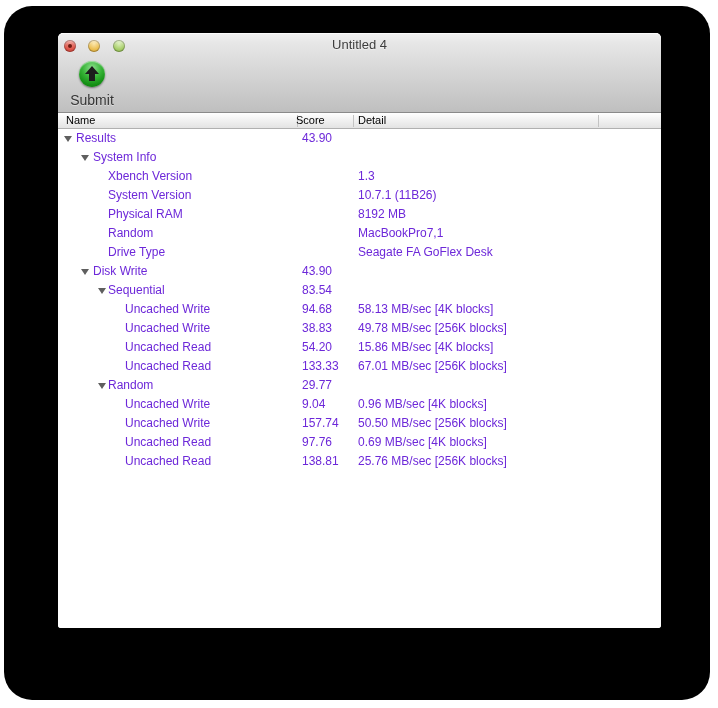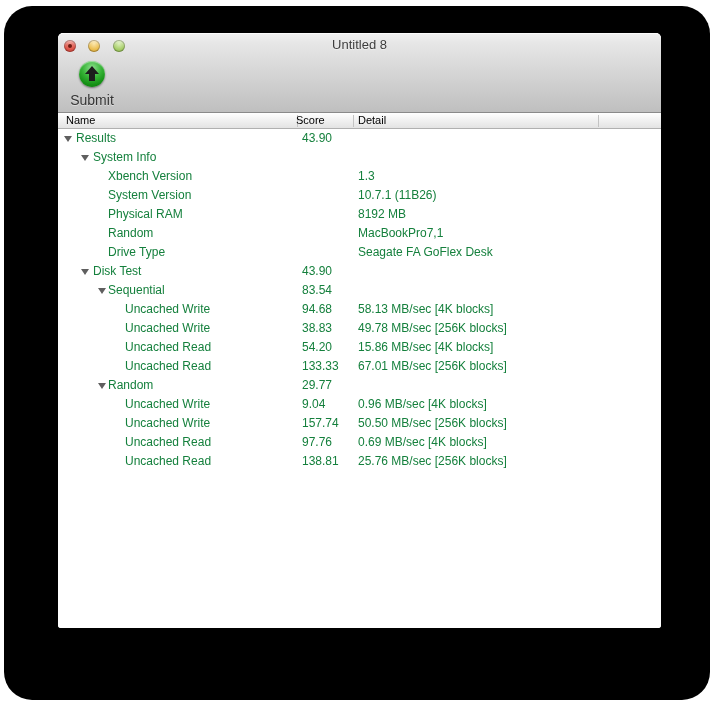--- a/index.html
+++ b/index.html
@@ -50,21 +50,21 @@
           border-bottom:1px solid #b0b0b0;font-size:11px;color:#000;}
   .hcell{position:absolute;top:0;height:17px;line-height:15px;white-space:nowrap;text-align:right;}
   .hcell.name{left:8px;}
   .hcell.score{left:238px;}
   .hcell.detail{left:300px;}
   .hdiv{position:absolute;top:2px;bottom:1px;width:1px;background:#c3c3c3;}
   .hdiv.d1{left:239px;} .hdiv.d2{left:295px;} .hdiv.d3{left:540px;}
 
   
   .content{position:absolute;left:0;top:96px;right:0;bottom:0;background:#fff;}
-  .row{position:relative;height:19px;font-size:12px;color:#15803d;}
+  .row{position:relative;height:19px;font-size:12px;color:#6d28d9;}
   .row span{position:absolute;top:0;height:19px;line-height:19px;white-space:nowrap;}
   .tri{width:0;height:0;top:7px !important;
        border-left:4.5px solid transparent;border-right:4.5px solid transparent;
        border-top:6px solid #5f5f5f;}
   .lvl0 .tri{left:6px;}  .lvl0 .cell-name{left:18px;}
   .lvl1 .tri{left:23px;} .lvl1 .cell-name{left:35px;}
   .lvl2 .tri{left:40px;} .lvl2 .cell-name{left:50px;}
   .lvl3 .cell-name{left:67px;}
   .cell-score{left:244px;}
   .cell-detail{left:300px;}
@@ -76,21 +76,21 @@
   <div class="shadow"></div>
 
   <div class="window">
 
     <div class="chrome">
       <div class="lights">
         <span class="light red"><span class="dot"></span></span>
         <span class="light yellow"></span>
         <span class="light green"></span>
       </div>
-      <div class="title">Untitled 8</div>
+      <div class="title">Untitled 4</div>
 
       <div class="submit">
         <span class="submit-icon">
           <svg width="26" height="26" viewBox="0 0 26 26">
             <path d="M13 5 L20 13 L16 13 L16 20 L10 20 L10 13 L6 13 Z" fill="#1c1c1c"></path>
           </svg>
         </span>
         <span class="submit-label">Submit</span>
       </div>
     </div>
@@ -142,21 +142,21 @@
     <span class="cell-detail">MacBookPro7,1</span>
   </div>
         <div class="row lvl2">
 
     <span class="cell-name">Drive Type</span>
     <span class="cell-score"></span>
     <span class="cell-detail">Seagate FA GoFlex Desk</span>
   </div>
         <div class="row lvl1">
     <span class="tri"></span>
-    <span class="cell-name">Disk Test</span>
+    <span class="cell-name">Disk Write</span>
     <span class="cell-score">43.90</span>
     <span class="cell-detail"></span>
   </div>
         <div class="row lvl2">
     <span class="tri"></span>
     <span class="cell-name">Sequential</span>
     <span class="cell-score">83.54</span>
     <span class="cell-detail"></span>
   </div>
         <div class="row lvl3">

